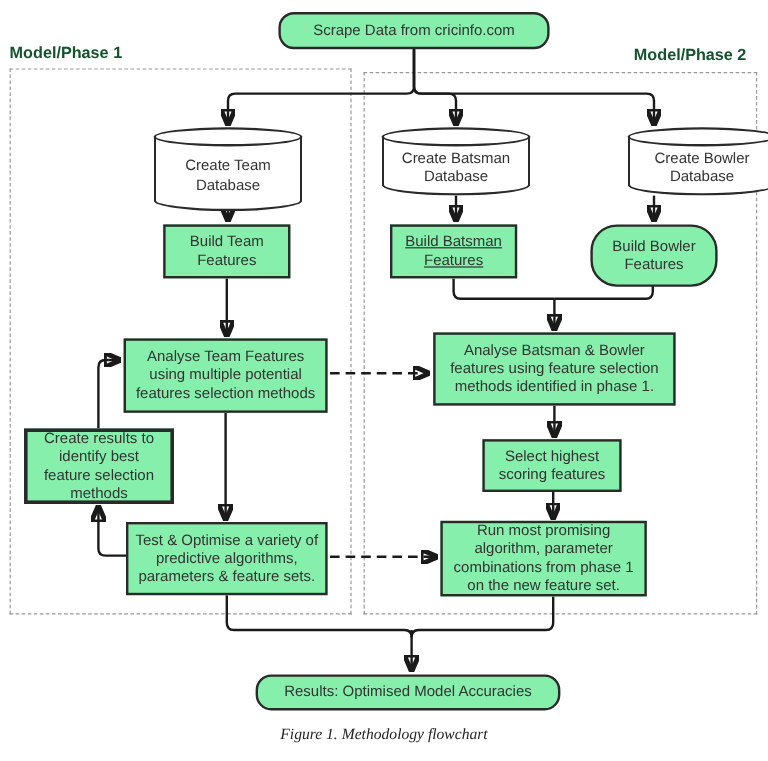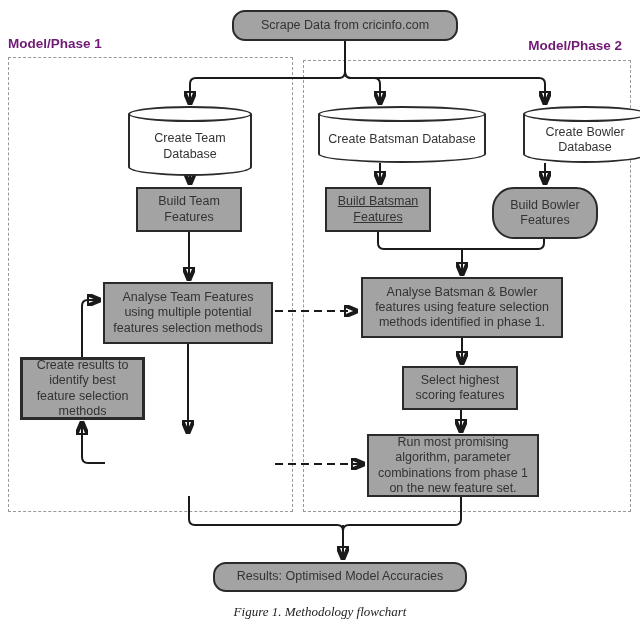--- a/index.html
+++ b/index.html
@@ -2,26 +2,26 @@
 <html><head>
 <meta charset="utf-8">
 <style>
   html,body{margin:0;padding:0;background:#fff;}
   #canvas{
     position:relative;width:640px;height:634px;background:#fff;
     font-family:"Liberation Sans","DejaVu Sans",sans-serif;color:#333;
     overflow:hidden;
   }
   .phase-box{position:absolute;border:1.5px dashed #999;background:transparent;z-index:0;box-sizing:border-box;}
-  .phase-label{position:absolute;font-weight:bold;font-size:13.5px;color:#701a75;z-index:3;}
+  .phase-label{position:absolute;font-weight:bold;font-size:13.5px;color:#14532d;z-index:3;}
   #edges{position:absolute;left:0;top:0;z-index:1;}
   #edges path{fill:none;stroke:#1a1a1a;stroke-width:2;}
   #edges path.dashed{stroke-dasharray:8 5;}
   .node{
-    position:absolute;box-sizing:border-box;background:#a3a3a3;border:2px solid #2a2a2a;
+    position:absolute;box-sizing:border-box;background:#86efac;border:2px solid #2a2a2a;
     display:flex;align-items:center;justify-content:center;text-align:center;
     font-size:12.5px;line-height:1.22;padding:2px 5px;z-index:2;
   }
   .rounded{border-radius:13px;border-width:2.5px;}
   .thick{border-width:3px;}
   .cyl{position:absolute;z-index:2;}
   .cyl .cyl-top{
     position:absolute;left:0;right:0;top:0;height:16px;border:2px solid #2a2a2a;
     border-radius:50%;background:#fff;box-sizing:border-box;z-index:2;
   }
@@ -77,39 +77,40 @@
     <path d="M343,525 V559" marker-end="url(#arw)"></path>
   </svg>
 
   <div class="node rounded" style="left:232px;top:10px;width:226px;height:31px;">Scrape Data from cricinfo.com</div>
 
   <div class="cyl" style="left:128px;top:106px;width:124px;height:70px;">
     <div class="cyl-top"></div>
     <div class="cyl-body"></div>
     <div class="cyl-label">Create Team Database</div>
   </div>
-  <div class="cyl" style="left:318px;top:106px;width:124px;height:57px;padding-left:44px;">
+  <div class="cyl" style="left:318px;top:106px;width:124px;height:57px;">
     <div class="cyl-top"></div>
     <div class="cyl-body"></div>
     <div class="cyl-label">Create Batsman Database</div>
   </div>
   <div class="cyl" style="left:483px;top:106px;width:124px;height:57px;margin-left:40px;">
     <div class="cyl-top"></div>
     <div class="cyl-body"></div>
     <div class="cyl-label">Create Bowler Database</div>
   </div>
 
   <div class="node" style="left:136px;top:187px;width:106px;height:45px;">Build Team Features</div>
   <div class="node" style="left:325px;top:187px;width:106px;height:45px;text-decoration:underline;">Build Batsman Features</div>
   <div class="node" style="left:492px;top:187px;width:106px;height:52px;border-radius:22px;">Build Bowler Features</div>
 
   <div class="node" style="left:103px;top:282px;width:170px;height:62px;">Analyse Team Features using multiple potential features selection methods</div>
   <div class="node" style="left:361px;top:277px;width:202px;height:61px;">Analyse Batsman &amp; Bowler features using feature selection methods identified in phase 1.</div>
 
   <div class="node thick" style="left:20px;top:357px;width:125px;height:63px;">Create results to identify best feature selection methods</div>
   <div class="node" style="left:402px;top:366px;width:116px;height:44px;">Select highest scoring features</div>
 
+  <div class="node" style="left:105px;top:435px;width:168px;height:61px;">Test &amp; Optimise a variety of predictive algorithms, parameters &amp; feature sets.</div>
   <div class="node" style="left:367px;top:434px;width:172px;height:63px;">Run most promising algorithm, parameter combinations from phase 1 on the new feature set.</div>
 
   <div class="node rounded" style="left:213px;top:562px;width:254px;height:30px;">Results: Optimised Model Accuracies</div>
 
   <div class="caption">Figure 1. Methodology flowchart</div>
 </div>
 
 </body></html>

